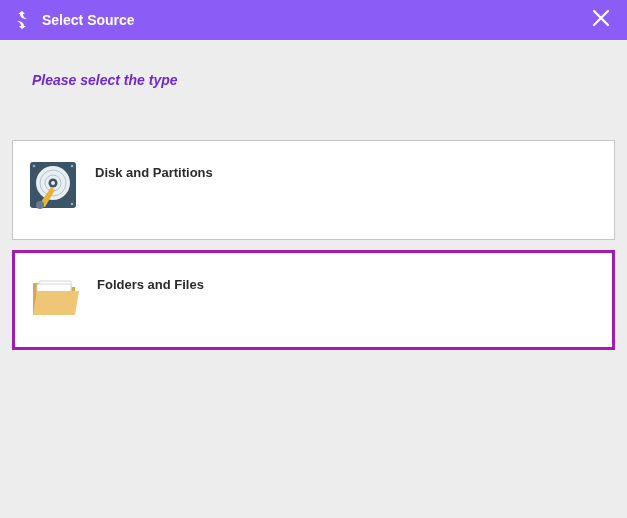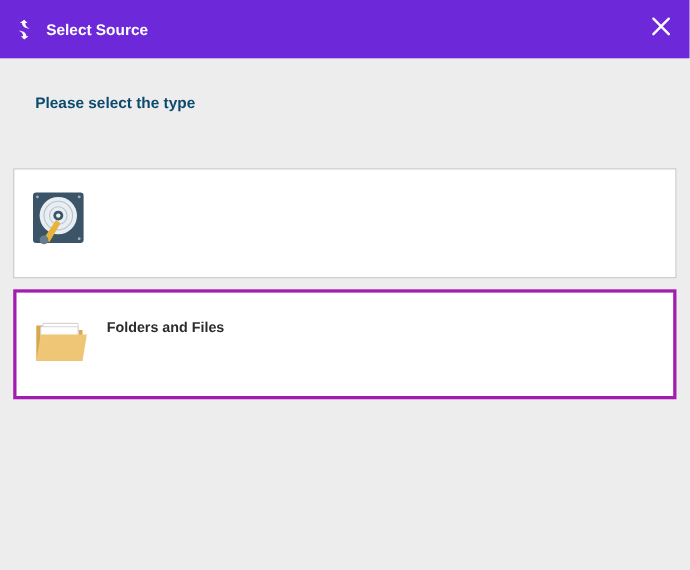--- a/index.html
+++ b/index.html
@@ -8,22 +8,22 @@
       box-sizing: border-box;
     }
     body {
       width: 627px;
       height: 518px;
       background: #ededed;
       font-family: Arial, sans-serif;
       overflow: hidden;
     }
     .titlebar {
-      height: 53px;
-      background: #6d28d9;
+      height: 40px;
+      background: #8b5cf6;
       display: flex;
       align-items: center;
       justify-content: space-between;
       padding: 0 12px;
     }
     .titlebar-left {
       display: flex;
       align-items: center;
       gap: 10px;
     }
@@ -42,23 +42,24 @@
     .close-btn {
       width: 28px;
       height: 28px;
       display: flex;
       align-items: center;
       justify-content: center;
       cursor: pointer;
     }
     .prompt {
       padding: 32px 32px 24px 32px;
-      color: #0c4a6e;
+      color: #6d28d9;
       font-size: 14px;
       font-weight: bold;
+      font-style: italic;
     }
     .options {
       padding: 28px 12px 0 12px;
       display: flex;
       flex-direction: column;
       gap: 10px;
     }
     .option-card {
       background: #ffffff;
       border: 1px solid #c5c5c5;
@@ -124,20 +125,21 @@
         <circle cx="28" cy="26" r="8" fill="none" stroke="#b7c4ce" stroke-width="1"></circle>
         <circle cx="28" cy="26" r="4.5" fill="#3b5468"></circle>
         <circle cx="28" cy="26" r="2" fill="#e8eef2"></circle>
         <path d="M14 48 L26 30 L30 33 L20 50 Z" fill="#e8b33a"></path>
         <circle cx="15" cy="48" r="4" fill="#6a7c8a"></circle>
         <circle cx="9" cy="9" r="1.3" fill="#9bb0bf"></circle>
         <circle cx="47" cy="9" r="1.3" fill="#9bb0bf"></circle>
         <circle cx="47" cy="47" r="1.3" fill="#9bb0bf"></circle>
       </svg>
     </span>
+    <span class="option-label">Disk and Partitions</span>
   </div>
 
   <div class="option-card highlighted">
     <span class="option-icon">
       <svg width="56" height="56" viewBox="0 0 56 56">
         <path d="M6 14 L22 14 L26 18 L48 18 L48 46 L6 46 Z" fill="#d6a94f"></path>
         <rect x="12" y="12" width="32" height="20" rx="1" fill="#ffffff" stroke="#d6d6d6" stroke-width="1"></rect>
         <rect x="10" y="15" width="34" height="20" rx="1" fill="#ffffff" stroke="#d6d6d6" stroke-width="1"></rect>
         <path d="M6 46 L10 22 L52 22 L48 46 Z" fill="#eec676"></path>
       </svg>

